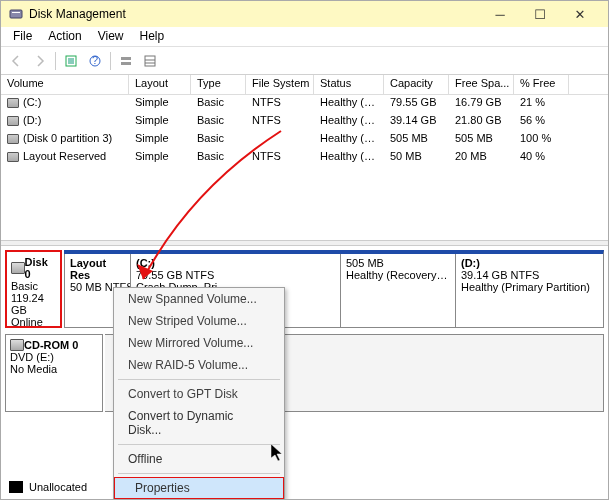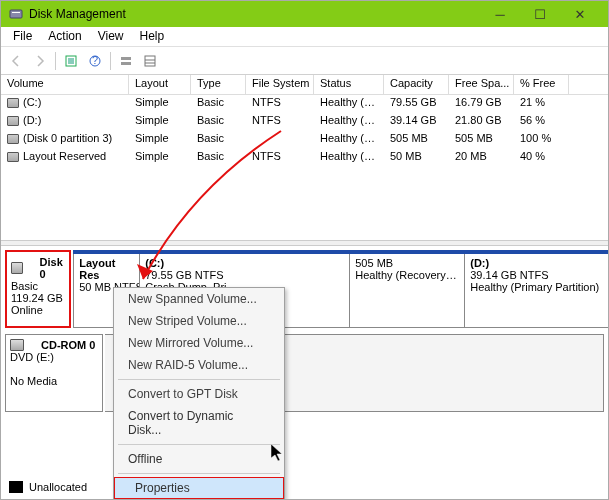--- a/index.html
+++ b/index.html
@@ -1,17 +1,17 @@
 <!DOCTYPE html>
 <html><head>
 <meta charset="utf-8">
 <style>
 * { box-sizing: border-box; margin: 0; padding: 0; font-family: "Segoe UI", Tahoma, sans-serif; font-size: 11px; }
 body { background: #fff; width: 609px; height: 500px; overflow: hidden; border: 1px solid #aaa; position: relative; }
-.titlebar { display: flex; align-items: center; height: 26px; padding: 0 8px; background: #84cc16; }
+.titlebar { display: flex; align-items: center; height: 26px; padding: 0 8px; background: #fef9c3; }
 .titlebar .icon { width: 14px; height: 14px; margin-right: 6px; display:inline-flex; align-items:center; justify-content:center;}
 .titlebar .title { flex: 1; font-size: 12px; }
 .titlebar .win-controls { display: flex; }
 .titlebar .win-controls div { width: 40px; height: 26px; display: flex; align-items: center; justify-content: center; font-family: Arial; font-size: 13px; color:#333;}
 .menubar { display: flex; height: 20px; padding: 0 4px; border-bottom: 1px solid #e0e0e0; }
 .menubar div { padding: 2px 8px; font-size: 12px; }
 .toolbar { display: flex; height: 28px; align-items: center; padding: 0 4px; border-bottom: 1px solid #d0d0d0; gap:2px;}
 .toolbar .btn { width: 22px; height: 22px; display:flex; align-items:center; justify-content:center; color:#999; border:1px solid transparent;}
 .toolbar .btn.enabled{ color:#333;}
 .toolbar .sep { width:1px; height:18px; background:#ccc; margin:0 2px;}
@@ -20,21 +20,21 @@
 .grid-body { height: 145px; overflow:auto; }
 .grid-row { display: flex; height: 18px; }
 .grid-row div { padding: 1px 6px; overflow:hidden; white-space:nowrap; text-overflow:ellipsis;}
 .col-vol {width:128px;} .col-lay{width:62px;} .col-type{width:55px;} .col-fs{width:68px;} .col-stat{width:70px;} .col-cap{width:65px;} .col-free{width:65px;} .col-pct{width:55px;}
 .vol-icon{display:inline-block;width:12px;height:10px;border:1px solid #555;border-radius:1px;background:linear-gradient(#ccc,#aaa);margin-right:4px;vertical-align:middle;}
 .splitter{height:6px;background:#f0f0f0;border-top:1px solid #ccc;border-bottom:1px solid #ccc;}
 .disk-pane{padding:4px;}
 .disk-row{display:flex;height:78px;margin-bottom:6px;}
 .disk-info{width:98px;border:1px solid #888;padding:4px;background:#fff;}
 .disk-info.highlighted{border:2px solid #e31111;}
-.disk-info .dtitle{font-weight:bold;display:flex;align-items:center;gap:17px;}
+.disk-info .dtitle{font-weight:bold;display:flex;align-items:center;gap:0;}
 .disk-icon{width:14px;height:12px;border:1px solid #555;background:linear-gradient(#ddd,#aaa);border-radius:1px;}
 .disk-parts{flex:1;display:flex;border-top:4px solid #1e4ba8;border-bottom:1px solid #888;border-right:1px solid #888;margin-left:2px;}
 .part{border-left:1px solid #888;padding:3px 5px;overflow:hidden;}
 .part .pname{font-weight:bold;}
 .part .psize{white-space:nowrap;}
 .part .pstat{white-space:nowrap;overflow:hidden;text-overflow:ellipsis;}
 .legend{position:absolute;bottom:6px;left:8px;display:flex;align-items:center;gap:6px;}
 .legend .sw{width:14px;height:12px;background:#000;}
 
 .ctx{position:absolute;left:112px;top:286px;width:172px;background:#f5f5f5;border:1px solid #a0a0a0;box-shadow:2px 2px 4px rgba(0,0,0,.25);z-index:50;}
@@ -199,21 +199,21 @@
         </div>
       </div>
     </div>
     <div class="disk-row">
       <div class="disk-info">
         <div class="dtitle">
           <span class="disk-icon"></span>
           <span>CD-ROM 0</span>
         </div>
         <div>DVD (E:)</div>
-        <div style="margin-top:12px">No Media</div>
+        <div style="">No Media</div>
       </div>
       <div class="disk-parts" style="border-top: 1px solid rgb(136, 136, 136); background: rgb(244, 244, 244);"></div>
     </div>
   </div>
 
 <div class="legend">
   <span class="sw"></span>
   <span>Unallocated</span>
 </div>
 

